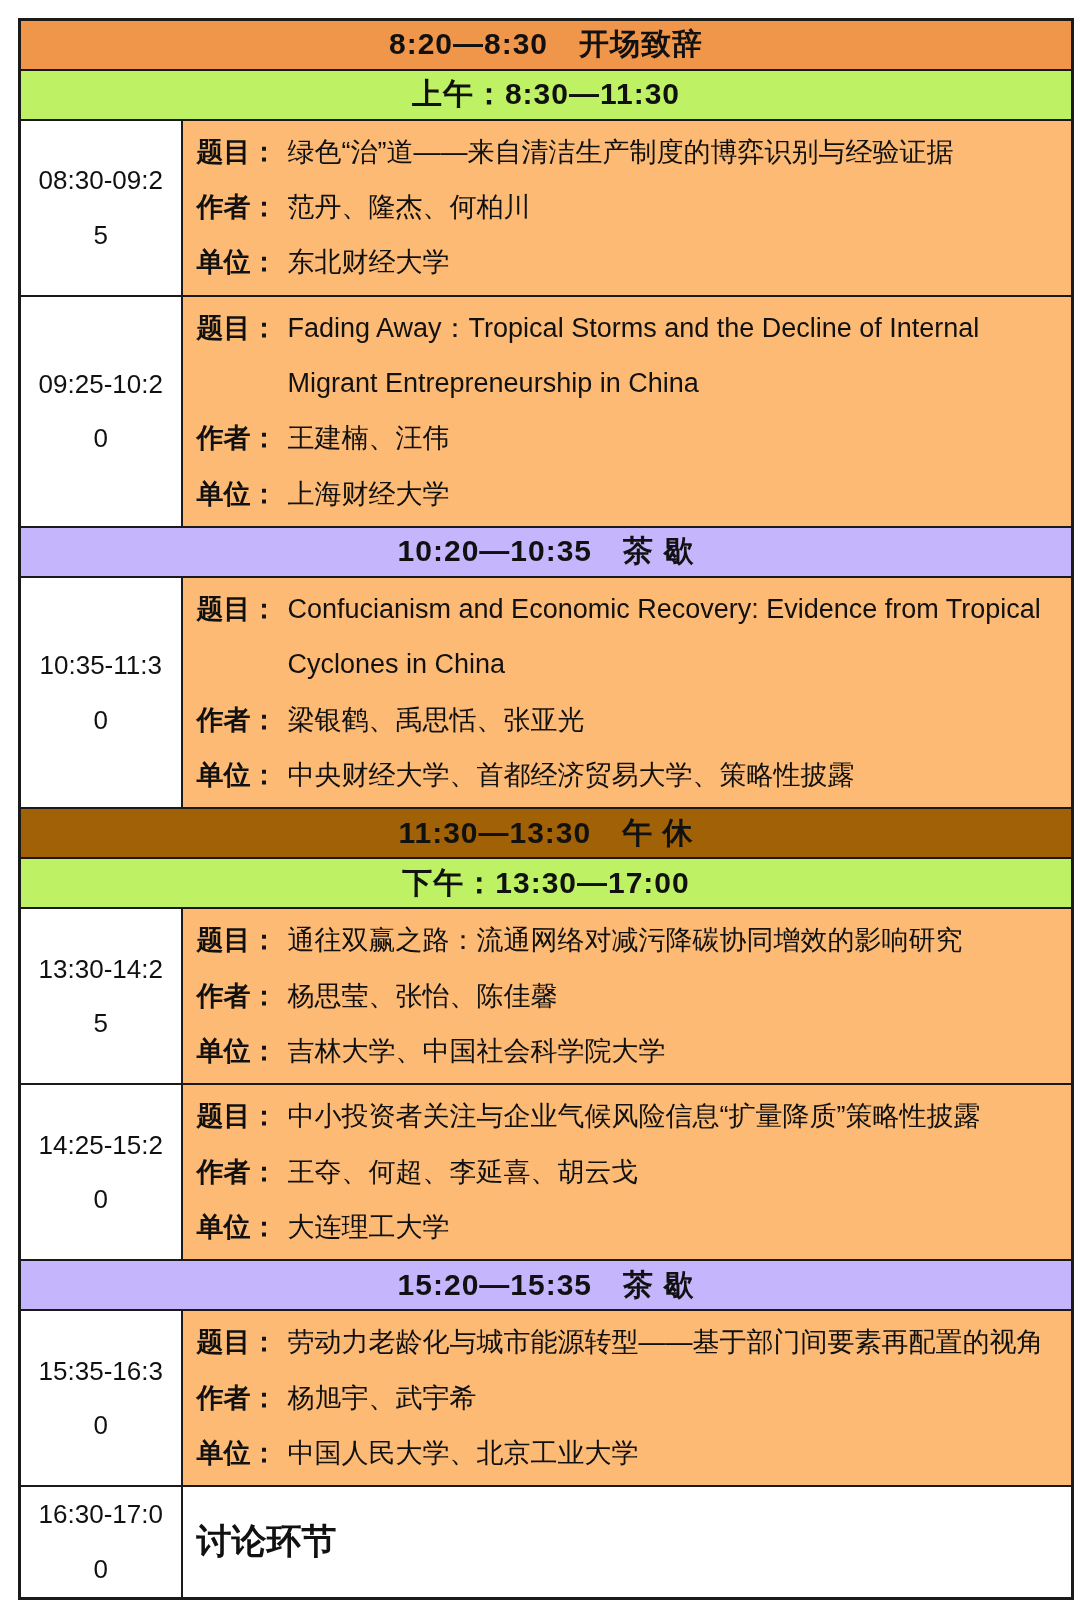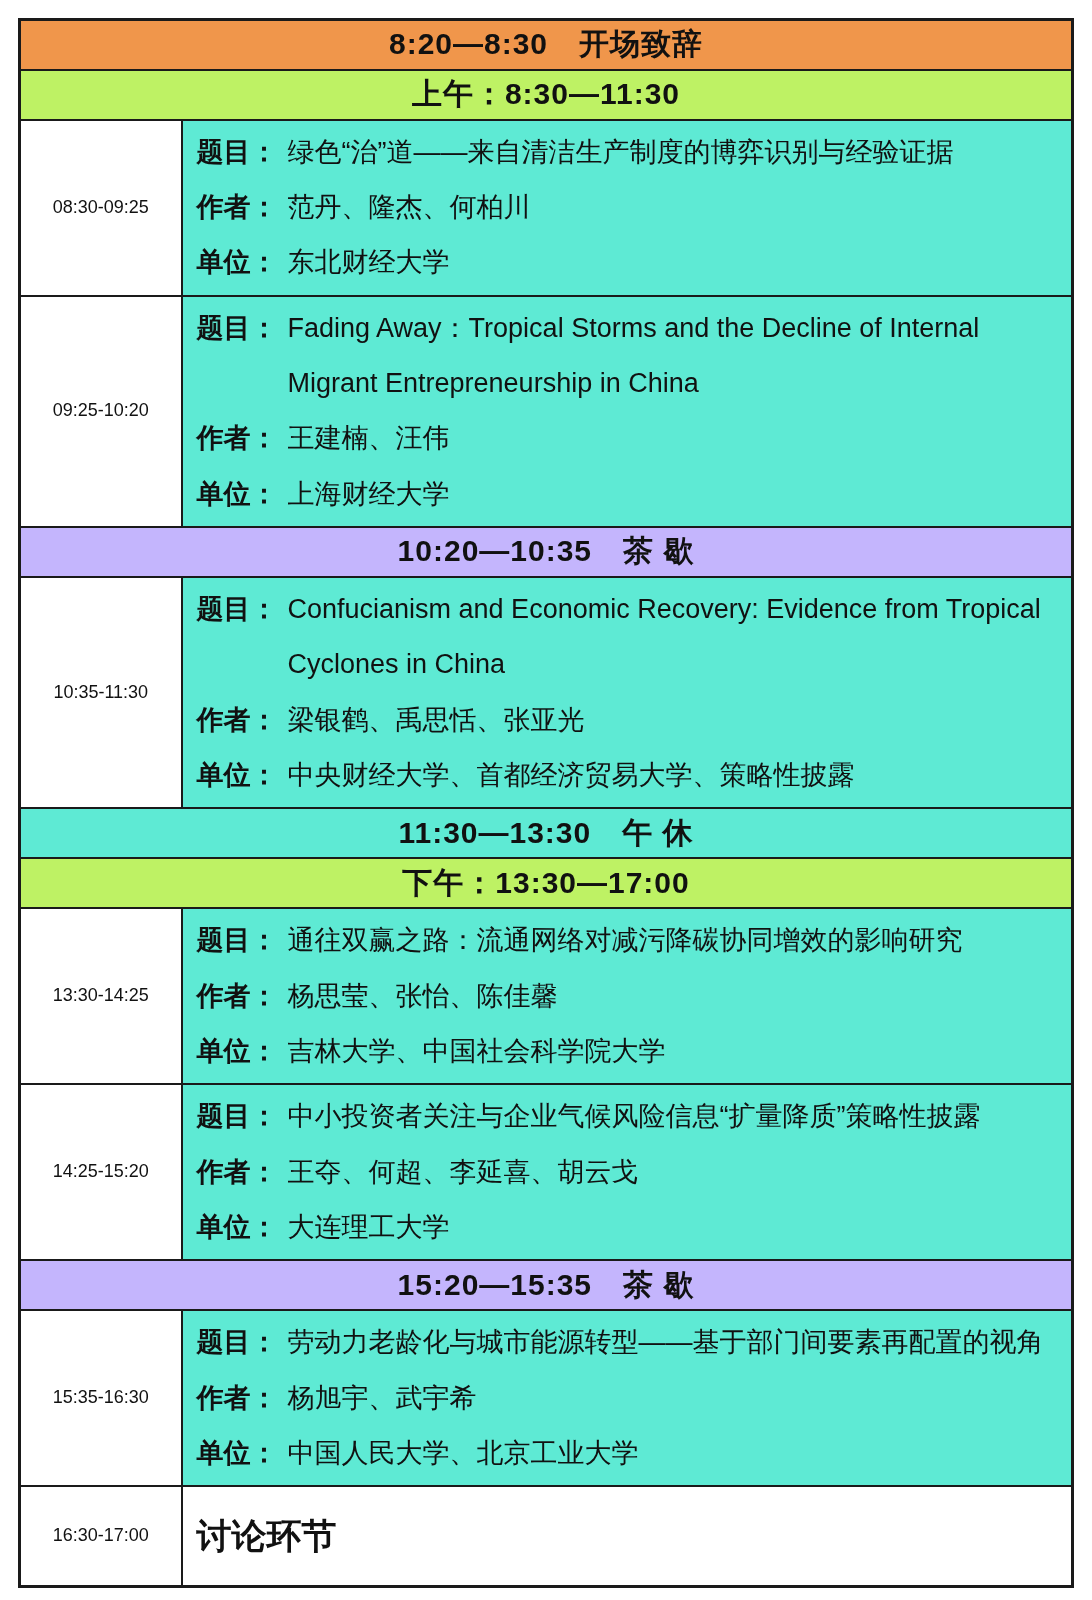--- a/index.html
+++ b/index.html
@@ -35,36 +35,36 @@
     text-align: center;
     vertical-align: middle;
     font-weight: bold;
     font-size: 30px;
     letter-spacing: 1px;
     color: #111111;
   }
   .bar-orange { background: #F0964B; }
   .bar-green  { background: #bef264; }
   .bar-peach  { background: #c4b5fd; }
-  .bar-red    { background: #5eead4; }
+  .bar-red    { background: #a16207; }
   
   td.time-cell {
     text-align: center;
     vertical-align: middle;
-    font-size: 18px;
+    font-size: 26px;
     line-height: 2.1;
     padding: 0 13px;
     word-break: break-all;
     background: #ffffff;
   }
   
   td.content-cell {
     vertical-align: middle;
     padding: 4px 8px 4px 14px;
-    background: #5eead4;
+    background: #fdba74;
   }
   .field {
     display: flex;
     align-items: flex-start;
     font-size: 27px;
     line-height: 2.05;
   }
   .field .label {
     flex: none;
     font-weight: bold;

